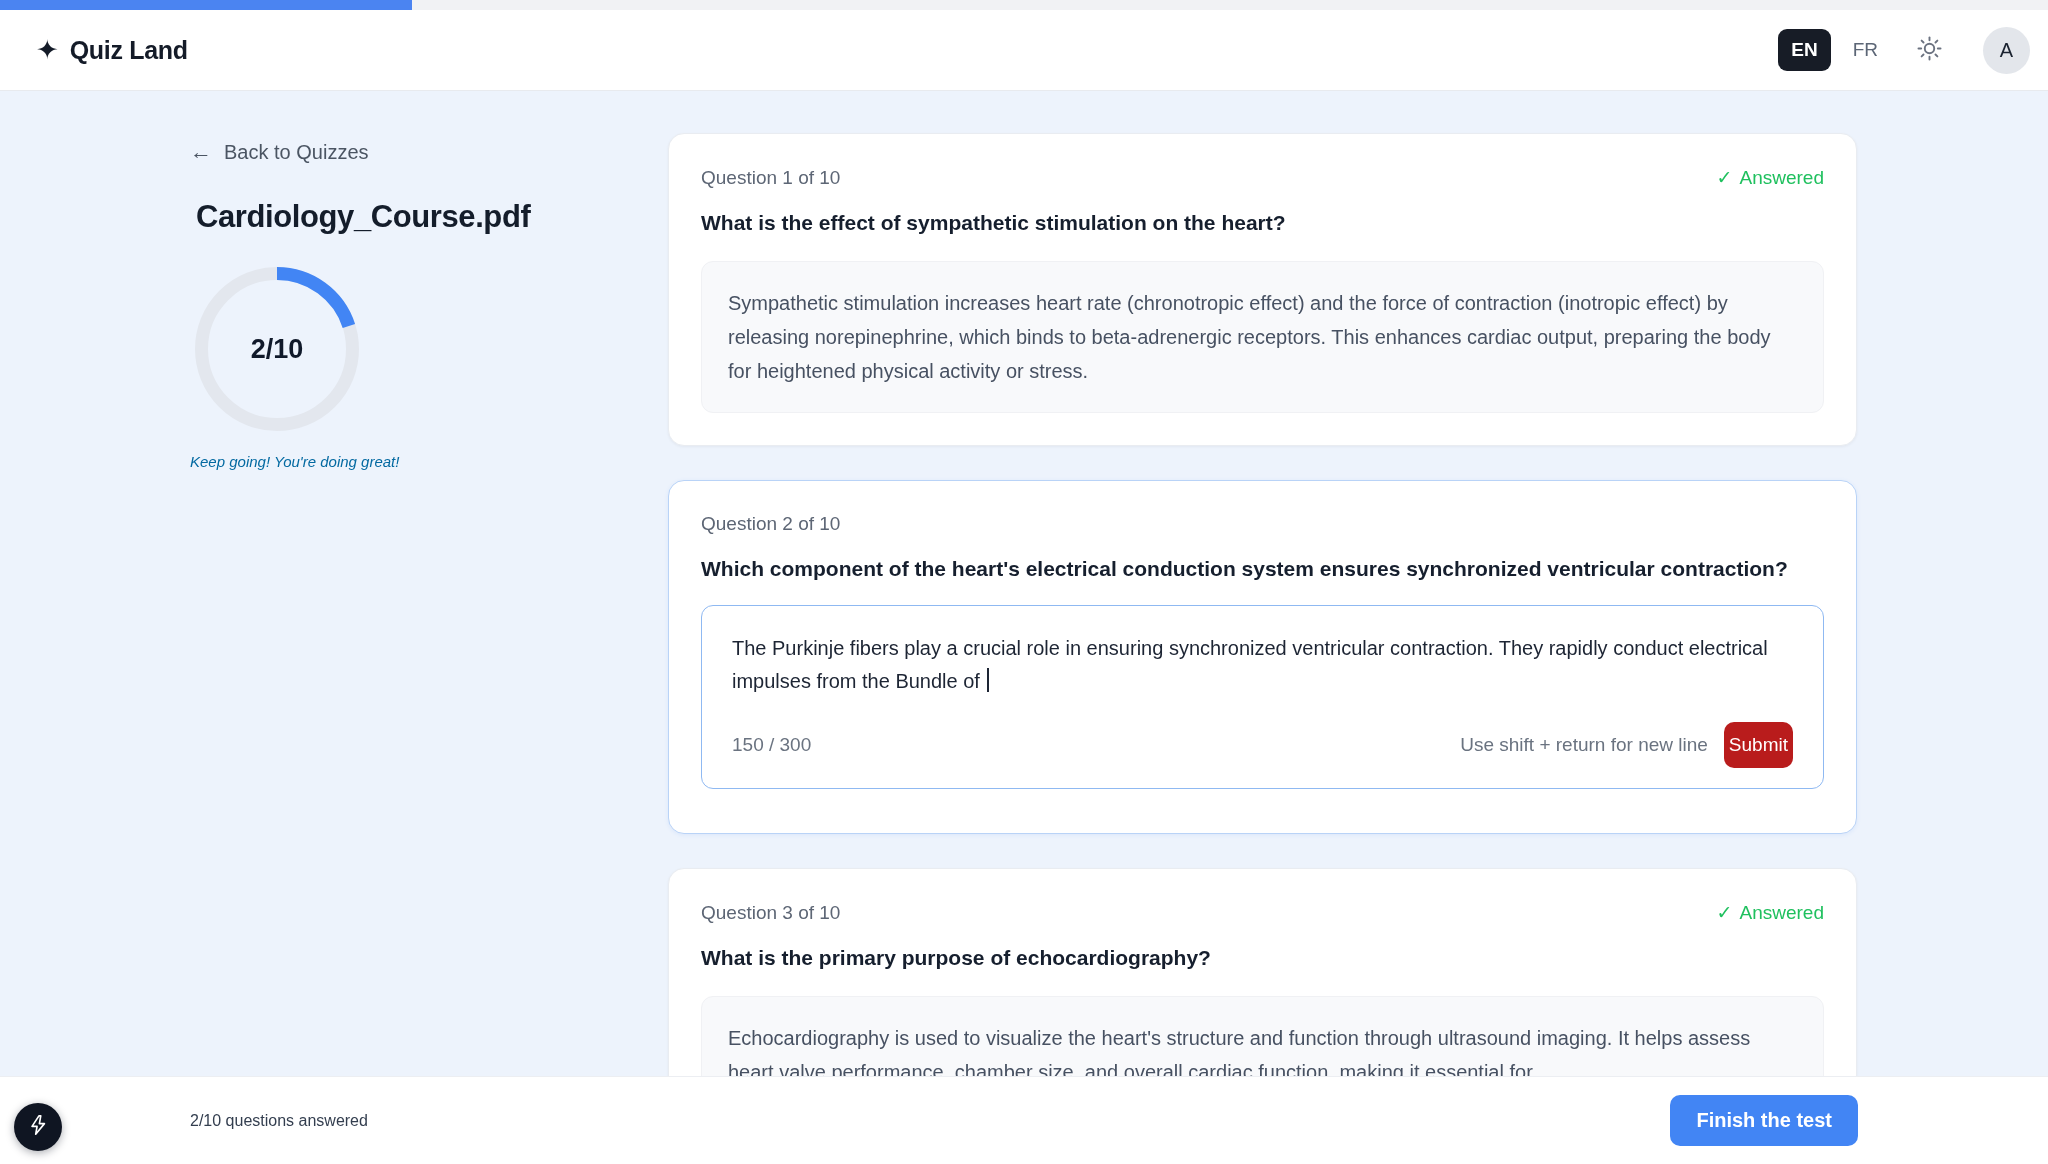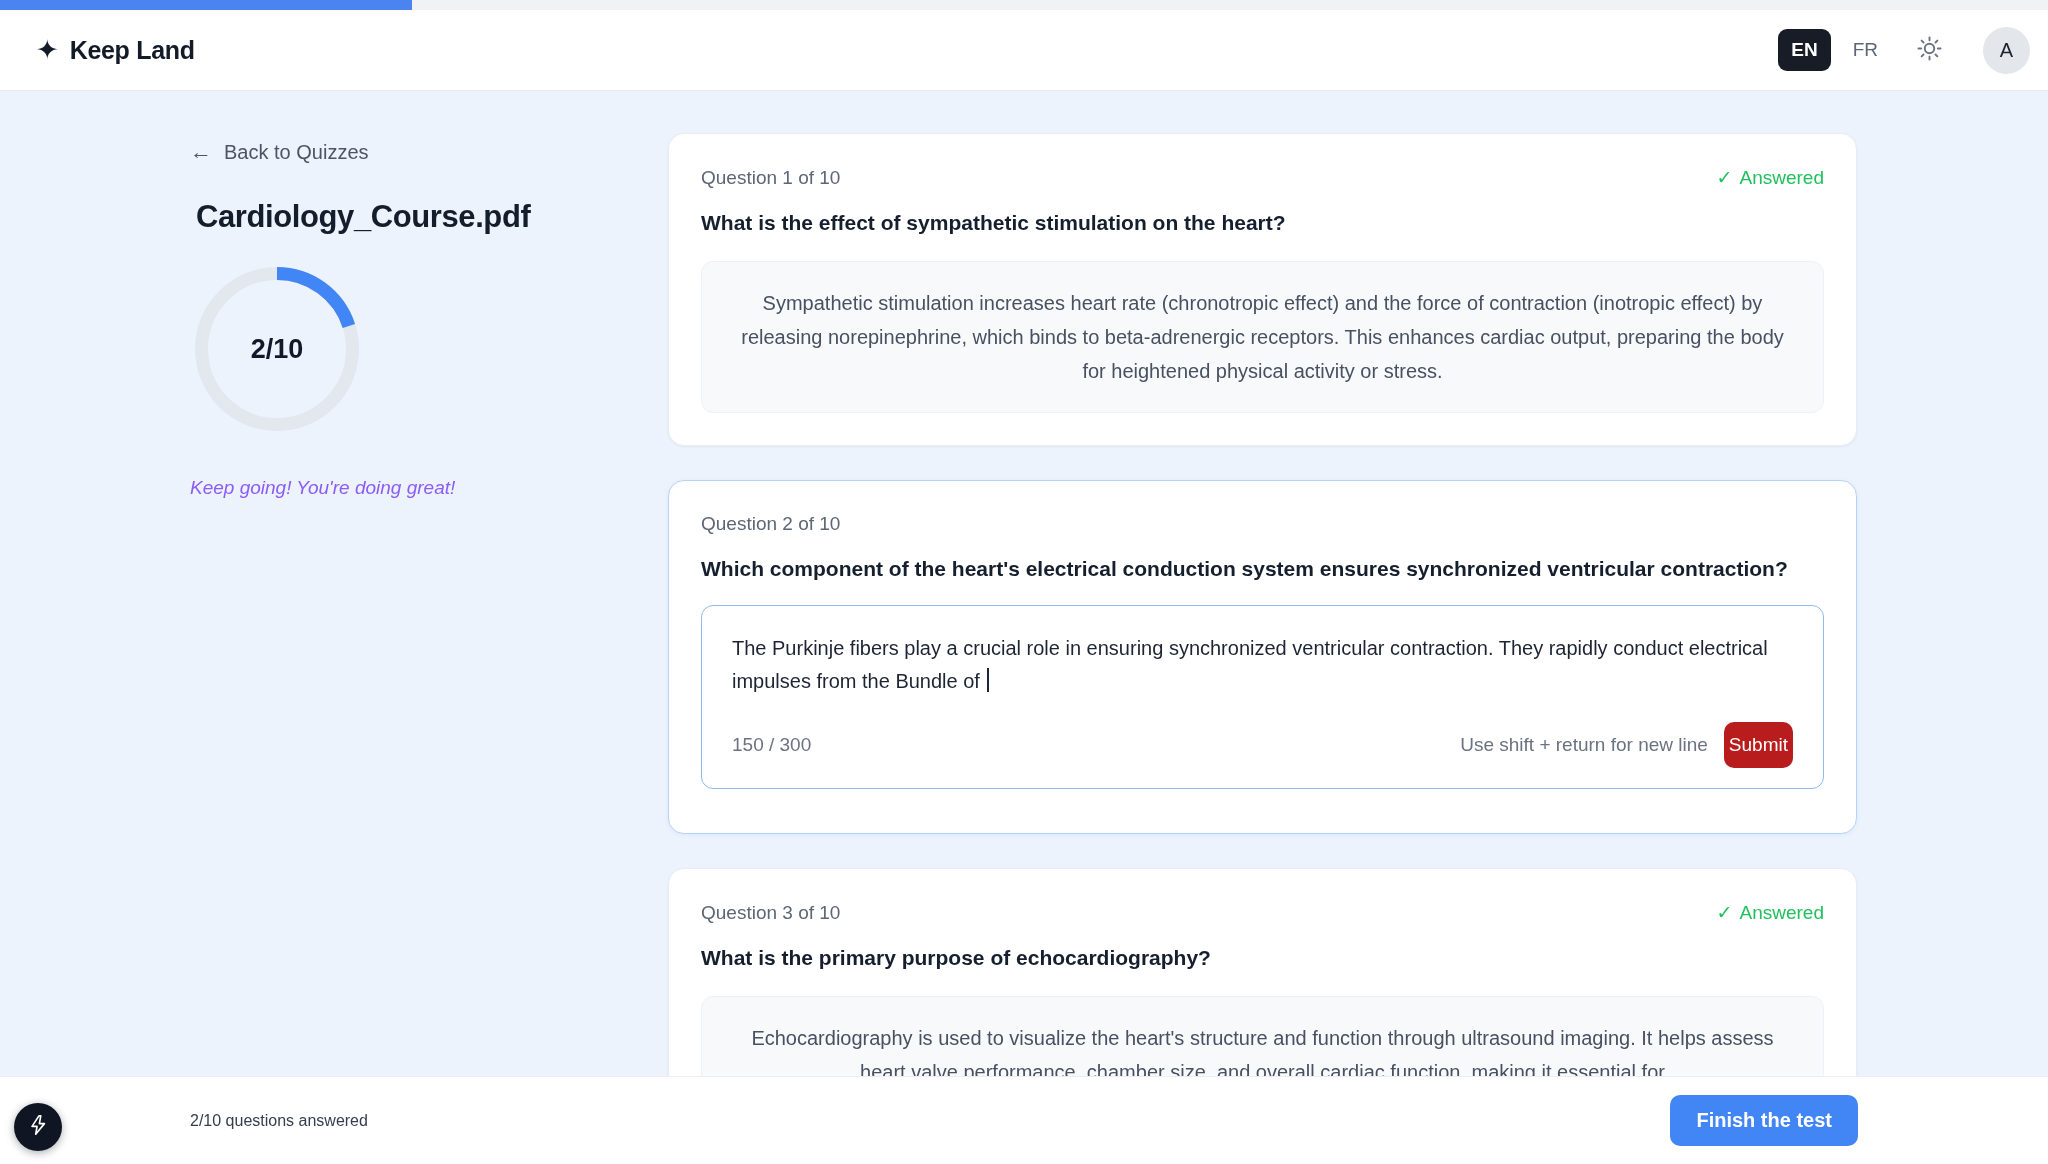--- a/index.html
+++ b/index.html
@@ -29,34 +29,34 @@
   .main { position:absolute; top:91px; left:0; right:0; bottom:0; }
 
   .sidebar { position:absolute; left:190px; top:0; width:420px; }
   .back-link { display:flex; align-items:center; gap:12px; margin-top:48px; color:#4b5563; font-size:20px; cursor:pointer; }
   .back-arrow { font-size:22px; color:#4b5563; }
   .doc-title { margin-top:34px; font-size:31px; font-weight:800; letter-spacing:-0.4px; color:#141d2b;margin-left:6px; }
   .ring-wrap { position:relative; margin-top:32px; margin-left:5px; width:164px; height:164px; }
   .ring-wrap svg { display:block; }
   .ring-label { position:absolute; inset:0; display:flex; align-items:center; justify-content:center;
                 font-size:27px; font-weight:700; color:#10192a; }
-  .motivation { margin-top:46px; font-size:19px; font-style:italic; color:#8b5cf6; }
+  .motivation { margin-top:22px; font-size:15px; font-style:italic; color:#0369a1; }
 
   .content { position:absolute; left:668px; top:0; width:1189px; }
   .card { background:#ffffff; border:1px solid #e9ecf1; border-radius:16px; padding:32px;
           box-shadow:0 1px 3px rgba(16,24,40,.05); }
   .card + .card { margin-top:34px; }
   .card-1 { margin-top:42px; }
   .card-2 { border:1.5px solid #b9d3f7; box-shadow:0 1px 4px rgba(59,130,246,.10); padding-bottom:44px; }
   .card-head { display:flex; align-items:center; justify-content:space-between; }
   .q-label { font-size:19px; color:#5d6675; }
   .badge { display:flex; align-items:center; gap:7px; color:#1fc05e; font-size:19px; font-weight:500; }
   .q-title { margin-top:22px; font-size:21px; font-weight:700; color:#161f2e; }
   .answer-box { margin-top:26px; background:#f8f9fb; border:1px solid #f0f1f4; border-radius:12px;
-                padding:24px 26px; font-size:20px; line-height:34px; color:#475162;text-align:center; }
+                padding:24px 26px; font-size:20px; line-height:34px; color:#475162; }
 
   .input-wrap { margin-top:24px; border:1.5px solid #8fb9f2; border-radius:12px; background:#ffffff;
                 padding:26px 30px 20px 30px; cursor:text; }
   .input-text { font-size:20px; line-height:33px; color:#1d2534; min-height:66px; }
   .caret { display:inline-block; width:2px; height:24px; background:#1d2534; vertical-align:-4px; margin-left:2px; }
   .input-foot { display:flex; align-items:center; margin-top:24px; }
   .char-count { font-size:19px; color:#6a7380; }
   .hint { margin-left:auto; font-size:19px; color:#6a7380; margin-right:16px; }
   .submit-btn { background:#b91c1c; color:#ffffff; font-size:19px; font-weight:500; border:none;
                 border-radius:10px; padding:12px 5px; cursor:pointer; }
@@ -76,21 +76,21 @@
 
 <div class="app">
 
   <div class="topbar">
     <div class="topbar-fill"></div>
   </div>
 
   <div class="navbar">
     <div class="logo">
       <span class="logo-star">✦</span>
-      <span class="logo-name">Keep Land</span>
+      <span class="logo-name">Quiz Land</span>
     </div>
     <div class="nav-right">
       <button class="lang-en">EN</button>
       <button class="lang-fr">FR</button>
       <button class="theme-btn">
         <span>
           <svg width="27" height="27" viewBox="0 0 24 24" fill="none" stroke="#6b7280" stroke-width="1.7" stroke-linecap="round">
             <circle cx="12" cy="12" r="4.2"></circle>
             <line x1="12" y1="2.2" x2="12" y2="4.6"></line>
             <line x1="12" y1="19.4" x2="12" y2="21.8"></line>

